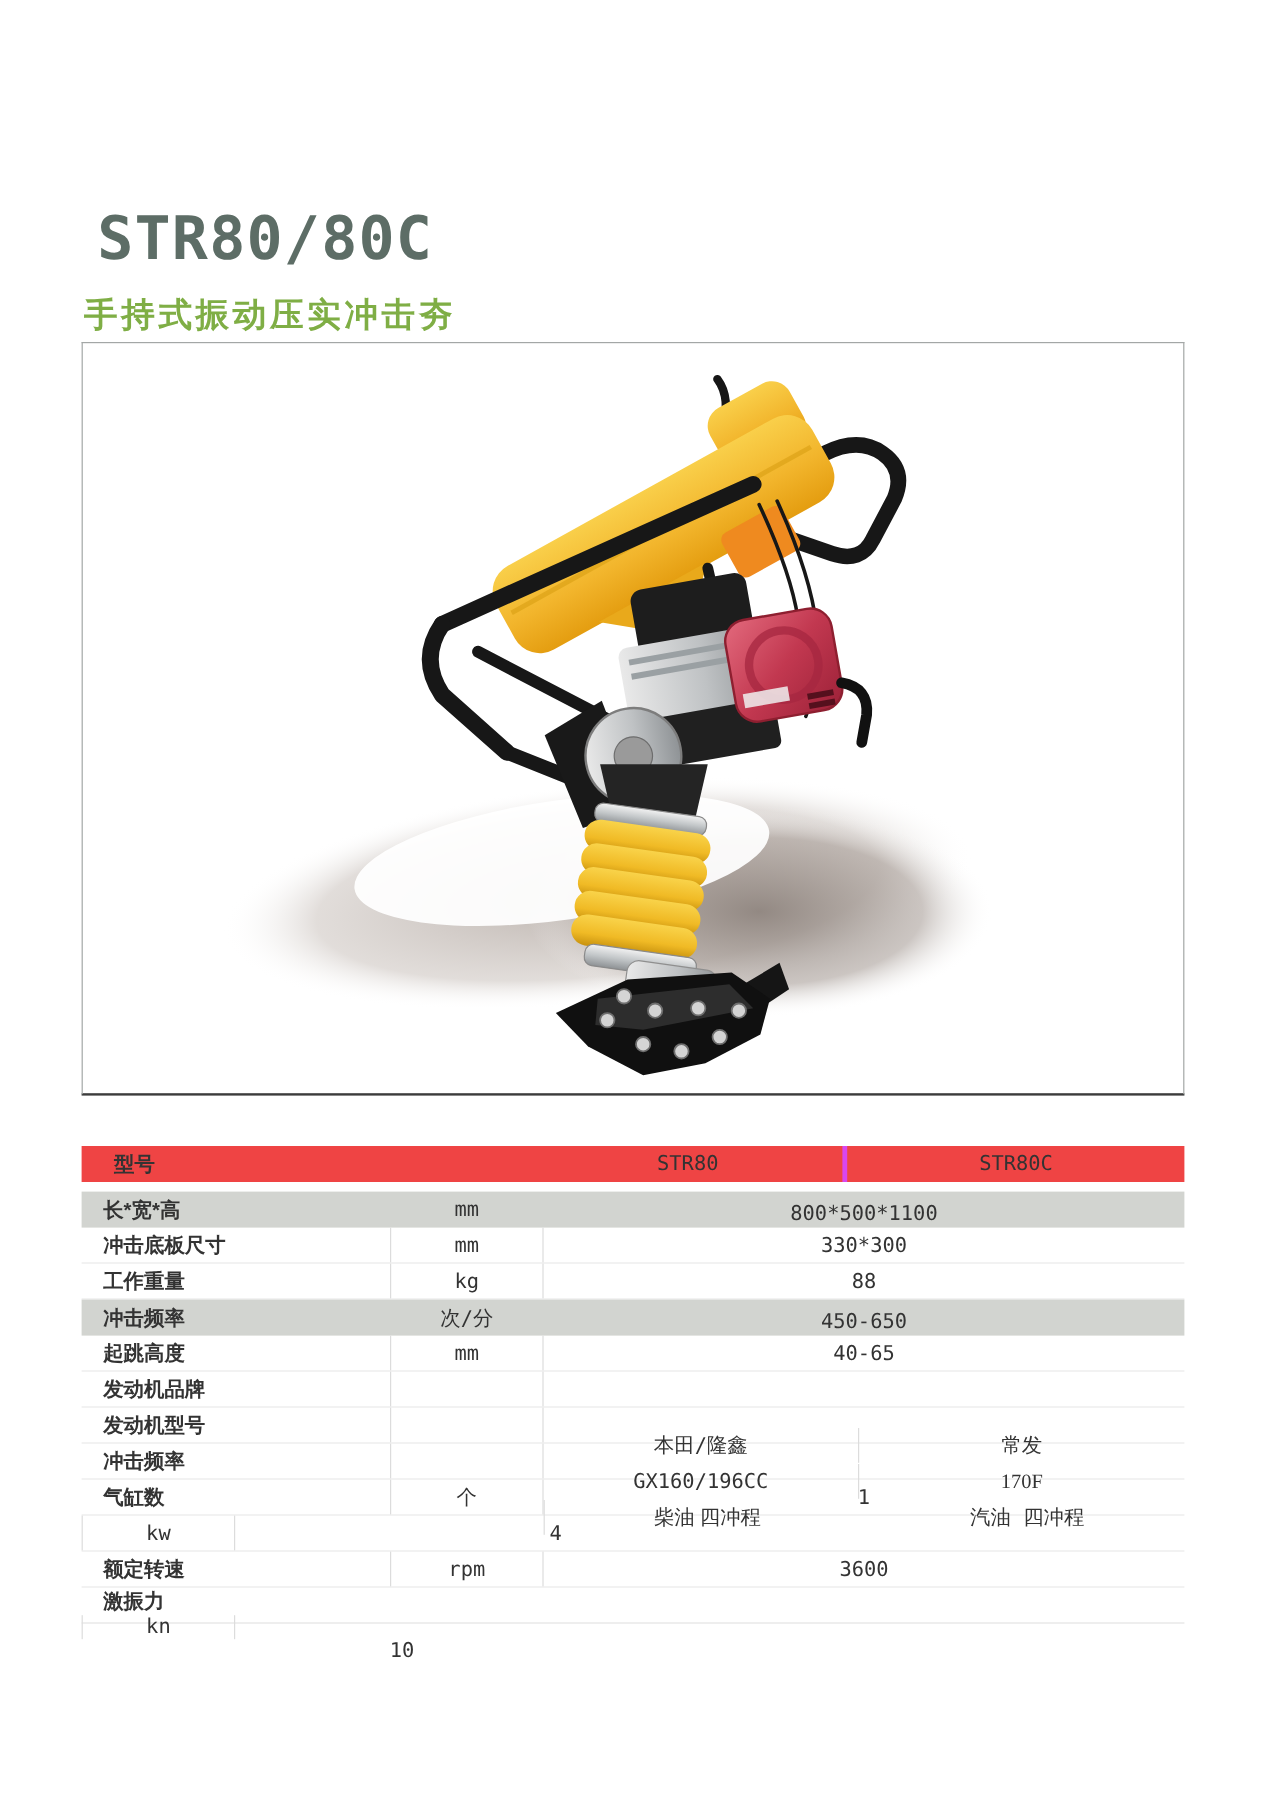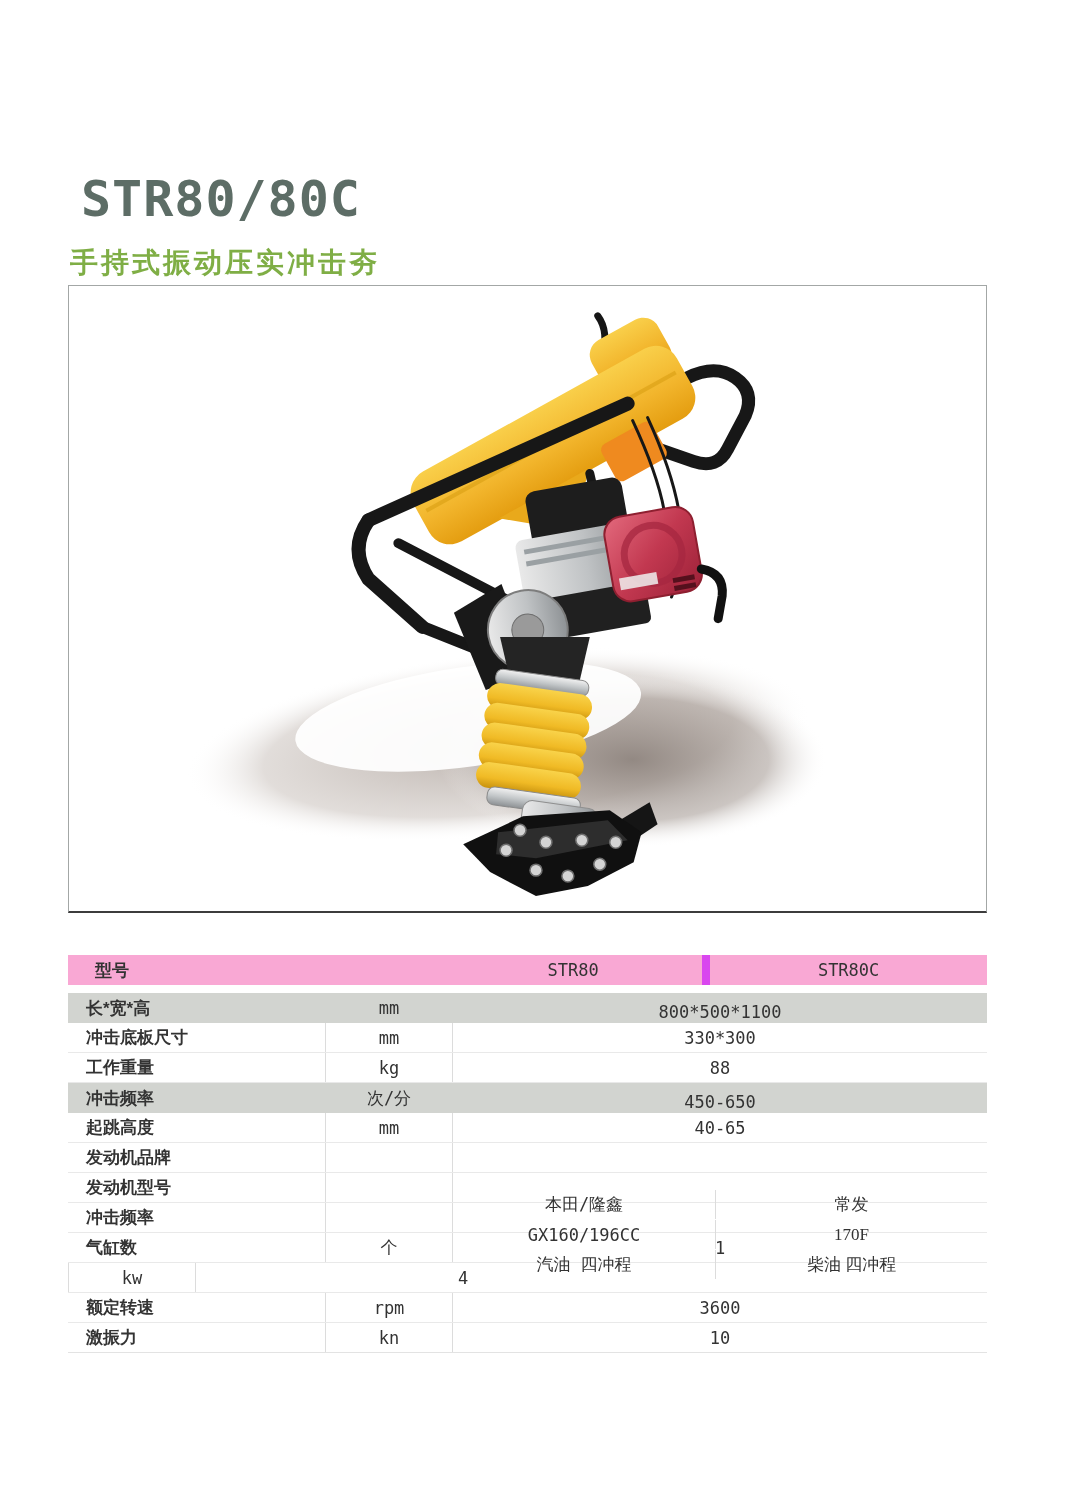--- a/index.html
+++ b/index.html
@@ -13,40 +13,40 @@
   .sub-title{margin:0;margin-top:24px;font-size:28px;line-height:1.1;color:#7fae45;
        letter-spacing:3px;font-weight:600;text-align:center;}
 
   
   .photo-box{position:absolute;left:68px;top:285px;width:917px;height:625px;
        border:1px solid #a3a7a6;border-bottom:2px solid #3c3c3c;background:#fff;margin:0;}
   .photo-box svg{display:block;width:100%;height:100%;}
 
   
   .spec{position:absolute;left:68px;top:955px;width:919px;font-size:17px;}
-  .t-header{display:flex;height:30px;background:#f9a8d4;}
+  .t-header{display:flex;height:30px;background:#ef4444;}
   .t-header .h-label{width:385px;box-sizing:border-box;padding-left:27px;display:flex;
        align-items:center;font-weight:bold;color:#333;}
   .t-header .h-model{width:265px;display:flex;align-items:center;justify-content:center;
        font-family:"DejaVu Sans Mono","Liberation Sans",monospace;}
-  .t-header .h-model.b{width:292px;box-sizing:border-box;border-left:8px solid #d946ef;}
+  .t-header .h-model.b{width:292px;box-sizing:border-box;border-left:4px solid #d946ef;}
   .t-gap{height:8px;background:#ffffff;}
 
   .t-row{display:flex;height:30px;box-sizing:border-box;}
   .t-row:not(.shaded){border-bottom:1px solid #e9e9e9;}
   .t-row.shaded{background:#d2d4d0;}
   .cell{display:flex;align-items:center;justify-content:center;height:100%;box-sizing:border-box;}
   .c-label{width:257px;justify-content:flex-start;padding-left:18px;font-weight:bold;}
   .c-unit{width:128px;font-family:"DejaVu Sans Mono","Liberation Sans",monospace;}
   .t-row:not(.shaded) .c-unit{border-left:1px solid #dcdcdc;border-right:1px solid #dcdcdc;}
   .c-value{width:534px;font-family:"DejaVu Sans Mono","Liberation Sans",monospace;}
   .c-value.half{width:262px;margin-top:47px;}
   .c-value.half.right{width:272px;border-left:1px solid #dcdcdc;font-family:Liberation Serif, serif;}
   .t-row.shaded .c-value{padding-top:8px;}
-  .t-row.last{border-bottom:1px solid #e3e3e3;}
+  .t-row.last{border-bottom:1px solid #e3e3e3;flex-direction:column;}
 </style>
 </head>
 <body>
 
 <div class="page">
 
   <div class="hdr">
     <h1 class="model-title">STR80/80C</h1>
     <h2 class="sub-title">手持式振动压实冲击夯</h2>
   </div>
@@ -219,22 +219,22 @@
     </div>
     <div class="t-row">
       <div class="cell c-label">发动机型号</div>
       <div class="cell c-unit"></div>
       <div class="cell c-value half left">GX160/196CC</div>
       <div class="cell c-value half right">170F</div>
     </div>
     <div class="t-row">
       <div class="cell c-label">冲击频率</div>
       <div class="cell c-unit"></div>
+      <div class="cell c-value half right">柴油 四冲程</div>
       <div class="cell c-value half left">汽油 四冲程</div>
-      <div class="cell c-value half right">柴油 四冲程</div>
     </div>
     <div class="t-row">
       <div class="cell c-label">气缸数</div>
       <div class="cell c-unit">个</div>
       <div class="cell c-value">1</div>
     </div>
     <div class="t-row">
       <div class="cell c-unit">kw</div>
       <div class="cell c-value">4</div>
     </div>

